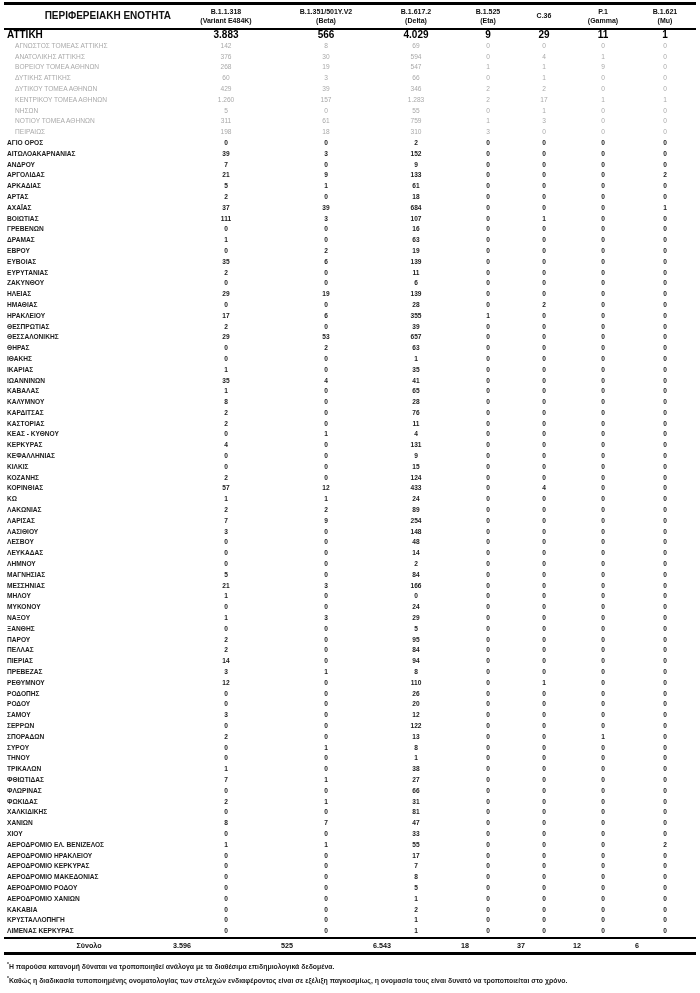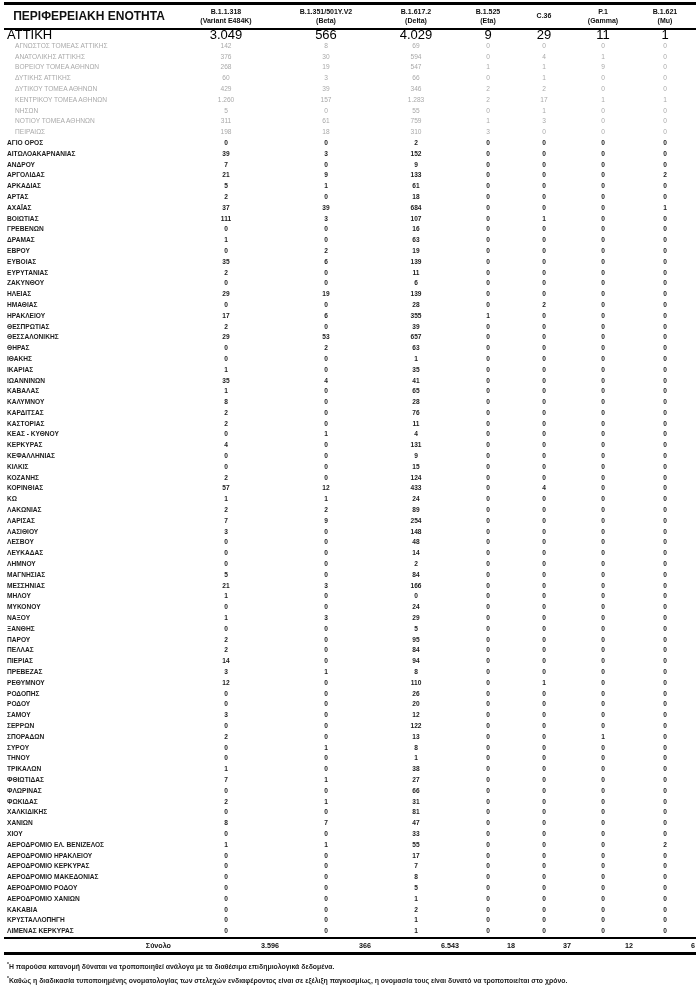--- a/index.html
+++ b/index.html
@@ -15,37 +15,37 @@
   col.c-v2 { width:92px; }
   col.c-v3 { width:88px; }
   col.c-v4 { width:56px; }
   col.c-v5 { width:56px; }
   col.c-v6 { width:62px; }
   col.c-v7 { width:62px; }
   thead th {
     border-bottom:2.5px solid #000; font-size:7px; line-height:8.5px;
     padding:3px 1px; vertical-align:middle; text-align:center; font-weight:700;
   }
-  thead th.name-col { text-align:center; padding-left:3px; font-size:12px; }
+  thead th.name-col { text-align:right; padding-left:3px; font-size:10px; }
   thead th .sub { font-weight:700; }
   tbody td {
     font-size:6.6px; line-height:10.8px; height:10.8px; padding:0 1px;
     text-align:center; white-space:nowrap; overflow:hidden;
   }
   td.name { text-align:left; padding-left:3px; }
   tr.row-main td { color:#1c1c1c; font-weight:700; }
   tr.row-sub td { color:#a9a9a9; font-weight:400; }
   tr.row-sub td.name { padding-left:11px; }
-  tr.row-parent td { color:#000; font-weight:400; font-size:13px;margin-left:24px; }
+  tr.row-parent td { color:#000; font-weight:700; font-size:10px;margin-left:24px; }
   tfoot td {
     font-weight:700; font-size:7.2px; line-height:13px; height:13px;
     border-top:2px solid #000; border-bottom:3.5px solid #000;
-    text-align:right; padding:0 1px;
+    text-align:left; padding:0 1px;
   }
-  tfoot td.name { text-align:right; padding-left:3px; }
+  tfoot td.name { text-align:center; padding-left:3px; }
   .footnotes { padding:4px 3px 0 3px; }
   .footnote { font-size:6.9px; line-height:10.5px; color:#222; font-weight:600; }
   .footnote .star { vertical-align:super; font-size:5px; }
 </style>
 </head>
 <body>
 
 <div class="sheet">
   <table>
     <colgroup>
@@ -88,21 +88,21 @@
           </th>
           <th>
             <div>B.1.621</div>
             <div class="sub">(Mu)</div>
           </th>
         </tr>
     </thead>
     <tbody id="table-body">
         <tr class="row-parent">
           <td class="name">ΑΤΤΙΚΗ</td>
-          <td>3.049</td>
+          <td>3.883</td>
           <td>566</td>
           <td>4.029</td>
           <td>9</td>
           <td>29</td>
           <td>11</td>
           <td>1</td>
         </tr>
         <tr class="row-sub">
           <td class="name">ΑΓΝΩΣΤΟΣ ΤΟΜΕΑΣ ΑΤΤΙΚΗΣ</td>
           <td>142</td>
@@ -931,21 +931,21 @@
           <td>0</td>
           <td>0</td>
           <td>0</td>
           <td>0</td>
         </tr>
       </tbody>
     <tfoot>
       <tr id="total-row">
           <td class="name">Σύνολο</td>
           <td>3.596</td>
-          <td>366</td>
+          <td>525</td>
           <td>6.543</td>
           <td>18</td>
           <td>37</td>
           <td>12</td>
           <td>6</td>
         </tr>
     </tfoot>
   </table>
 
   <div class="footnotes">

